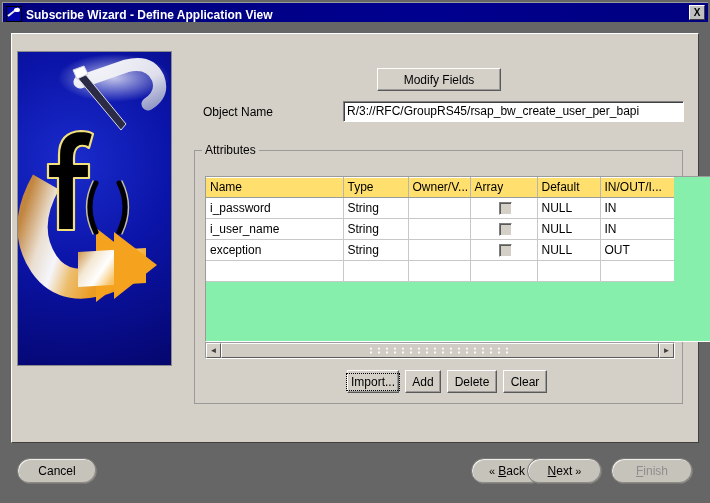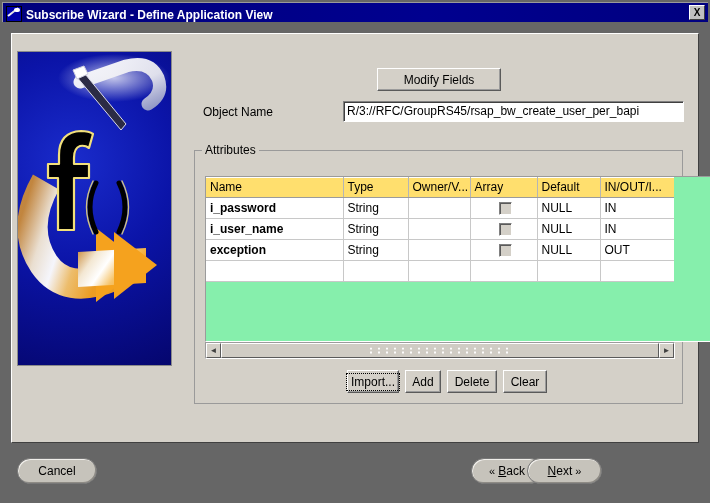--- a/index.html
+++ b/index.html
@@ -203,21 +203,21 @@
     padding: 0 0 0 4px;
     border-right: 1px solid #c8c8c8;
     border-bottom: 1px solid #c8c8c8;
     color: #000000;
     background: #ffffff;
     overflow: hidden;
     white-space: nowrap;
     box-sizing: border-box;
   }
   table.attrs td:last-child { border-right: none; margin-left: 18px; }
-  td.c-name { padding-left: 14px; font-weight: bold; }
+  td.c-name { padding-left: 14px; }
   td.c-array { text-align: center; padding-left: 0; }
   .cbox {
     display: inline-block;
     width: 13px; height: 13px;
     background: #d4d0c8;
     border-top: 1px solid #808080;
     border-left: 1px solid #808080;
     border-right: 1px solid #ffffff;
     border-bottom: 1px solid #ffffff;
     box-shadow: inset 1px 1px 0 #5a5a5a;
@@ -466,14 +466,17 @@
 
   <div class="nav-btn b-cancel">Cancel</div>
   <div class="nav-btn b-back">
     <span class="arrow-g">«</span>
     <span><span class="mnem">B</span><span>ack</span></span>
   </div>
   <div class="nav-btn b-next">
     <span><span class="mnem">N</span><span>ext</span></span>
     <span class="arrow-g2">»</span>
   </div>
+  <div class="nav-btn b-finish disabled">
+    <span><span class="mnem">F</span><span>inish</span></span>
+  </div>
 
 </div>
 
 </body></html>

